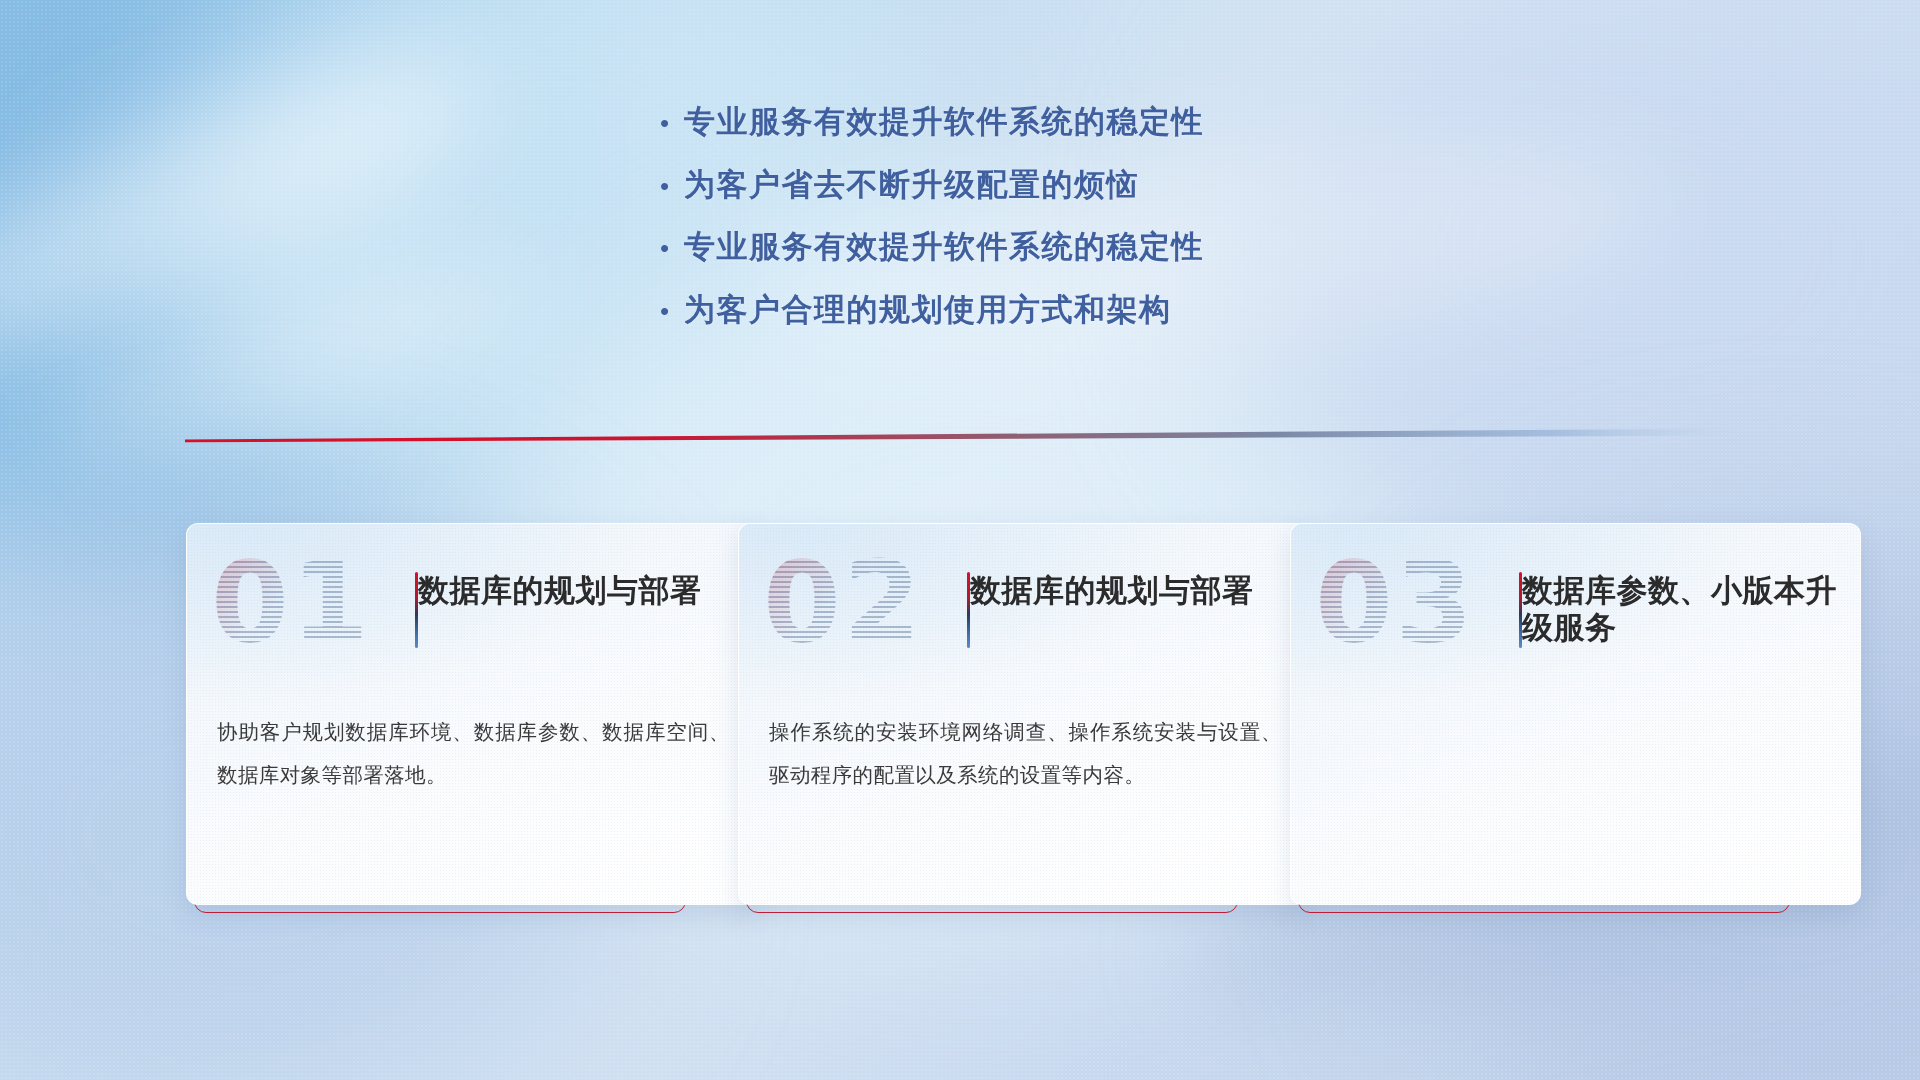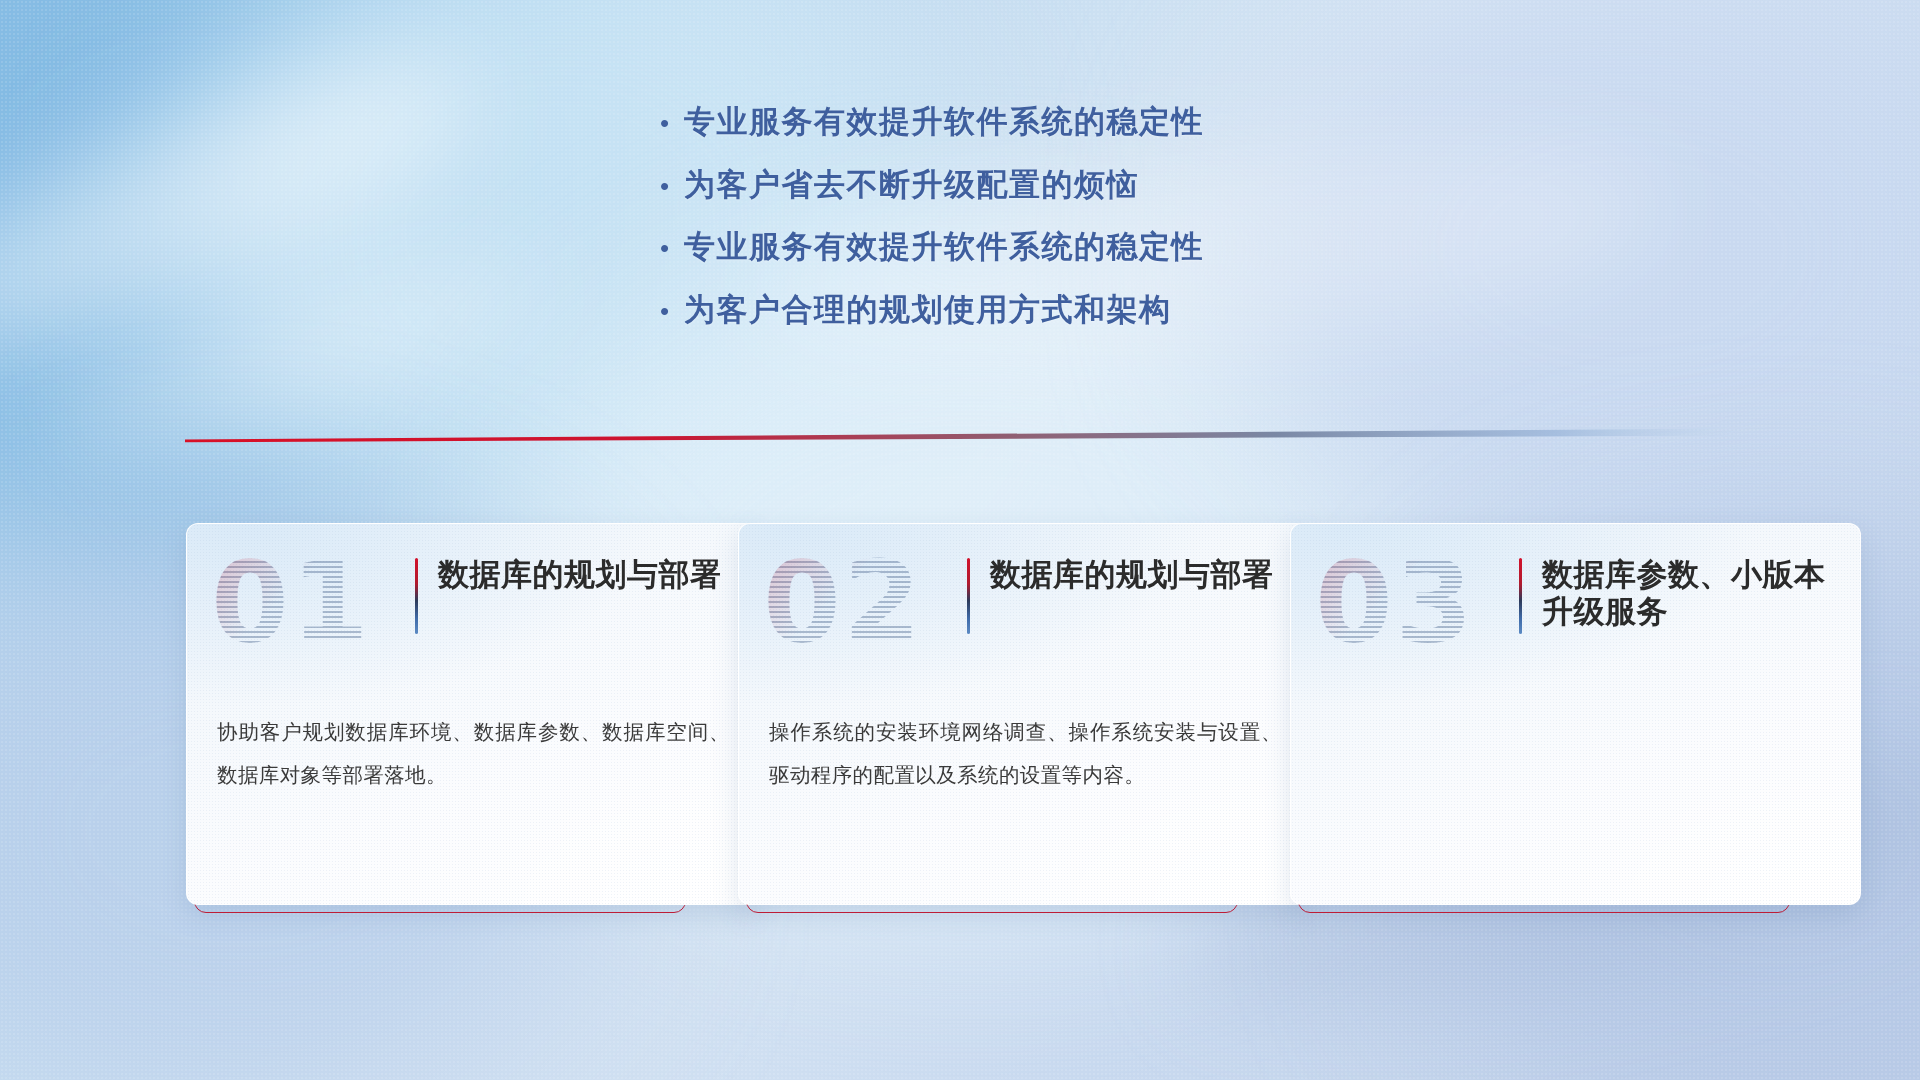--- a/index.html
+++ b/index.html
@@ -108,21 +108,21 @@
     position:absolute;left:24px;top:22px;
     font-size:112px;font-weight:700;line-height:1;letter-spacing:2px;
     font-family:"DejaVu Sans",sans-serif;
     color:transparent;
     background-image:linear-gradient(135deg, rgba(200,20,45,.22) 0%, rgba(200,20,45,0) 45%);
     -webkit-background-clip:text;background-clip:text;
     pointer-events:none;user-select:none;
   }
 
   .card-head{
-    position:absolute;left:228px;top:34px;right:22px;display:flex;gap:20px;font-family:Liberation Mono, monospace;
+    position:absolute;left:228px;top:48px;right:22px;display:flex;
   }
   .accent-bar{
     flex:0 0 3px;width:3px;height:76px;border-radius:2px;
     background:linear-gradient(to bottom,#d2122c 0%, #b01a2e 34%, #2c3a5a 56%, #3f6ba9 80%, #5c8bc4 100%);
   }
   .card-title{
     font-size:31px;line-height:1.2;color:#2b2b2b;font-weight:600;letter-spacing:.5px;
   }
   .card-body{
     position:absolute;left:30px;right:26px;top:187px;

